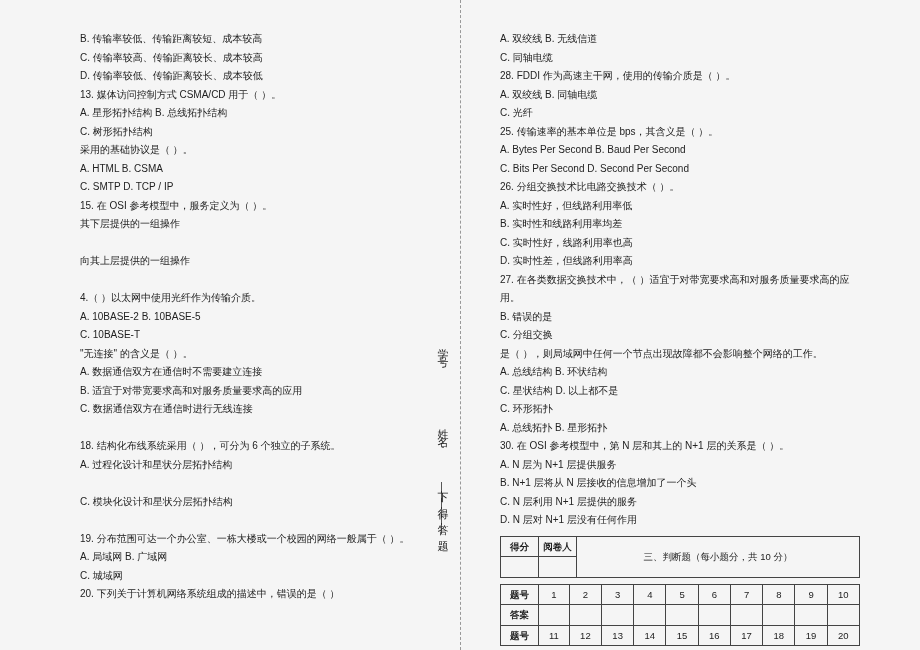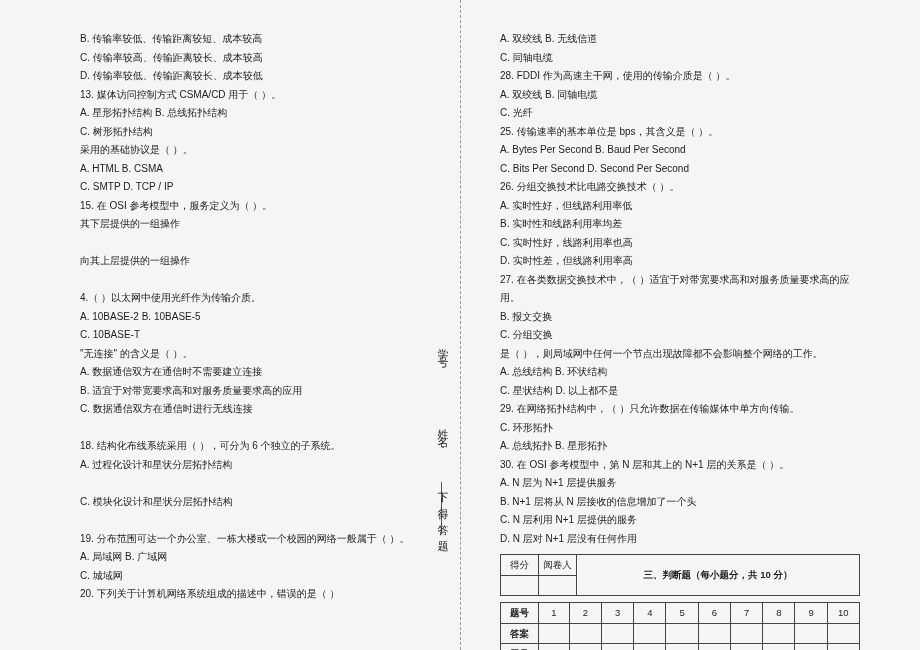--- a/index.html
+++ b/index.html
@@ -41,22 +41,22 @@
     .vert-label.v3 { bottom: 120px; }
     .line { display: block; }
     table { border-collapse: collapse; width: 100%; margin: 6px 0; }
     td, th {
       border: 1px solid #444;
       text-align: center;
       font-size: 9.5px;
       height: 18px;
       padding: 1px 2px;
     }
-    .score-box td.label { width: 38px; font-weight: normal; }
-    .score-box td.wide { text-align: center; font-weight: bold; }
+    .score-box td.label { width: 38px; font-weight: bold; }
+    .score-box td.wide { text-align: center; font-weight: normal; }
     .ans-grid td.hlabel { width: 38px; font-weight: bold; margin-left: 32px; }
     .vsm { letter-spacing: -2px; }
   </style>
 </head>
 <body>
 
 <div class="page page-left">
   <span class="line">B. 传输率较低、传输距离较短、成本较高</span>
   <span class="line">C. 传输率较高、传输距离较长、成本较高</span>
   <span class="line">D. 传输率较低、传输距离较长、成本较低</span>
@@ -107,26 +107,25 @@
   <span class="line">C. 光纤</span>
   <span class="line">25. 传输速率的基本单位是 bps，其含义是（    ）。</span>
   <span class="line">A. Bytes Per Second                    B. Baud Per Second</span>
   <span class="line">C. Bits Per Second                      D. Second Per Second</span>
   <span class="line">26. 分组交换技术比电路交换技术（    ）。</span>
   <span class="line">A. 实时性好，但线路利用率低</span>
   <span class="line">B. 实时性和线路利用率均差</span>
   <span class="line">C. 实时性好，线路利用率也高</span>
   <span class="line">D. 实时性差，但线路利用率高</span>
   <span class="line">27. 在各类数据交换技术中，（    ）适宜于对带宽要求高和对服务质量要求高的应用。</span>
-  <span class="line">                                             B. 报文交换</span>
+  <span class="line">                                             B. 错误的是</span>
   <span class="line">C. 分组交换</span>
   <span class="line">是（    ），则局域网中任何一个节点出现故障都不会影响整个网络的工作。</span>
   <span class="line">A. 总线结构                                    B. 环状结构</span>
   <span class="line">C. 星状结构                                    D. 以上都不是</span>
-  <span class="line">29. 在网络拓扑结构中，（    ）只允许数据在传输媒体中单方向传输。</span>
   <span class="line">C. 环形拓扑</span>
   <span class="line">A. 总线拓扑                                    B. 星形拓扑</span>
   <span class="line">30. 在 OSI 参考模型中，第 N 层和其上的 N+1 层的关系是（    ）。</span>
   <span class="line">A. N 层为 N+1 层提供服务</span>
   <span class="line">B. N+1 层将从 N 层接收的信息增加了一个头</span>
   <span class="line">C. N 层利用 N+1 层提供的服务</span>
   <span class="line">D. N 层对 N+1 层没有任何作用</span>
 
   <table class="score-box">
     <tbody>

